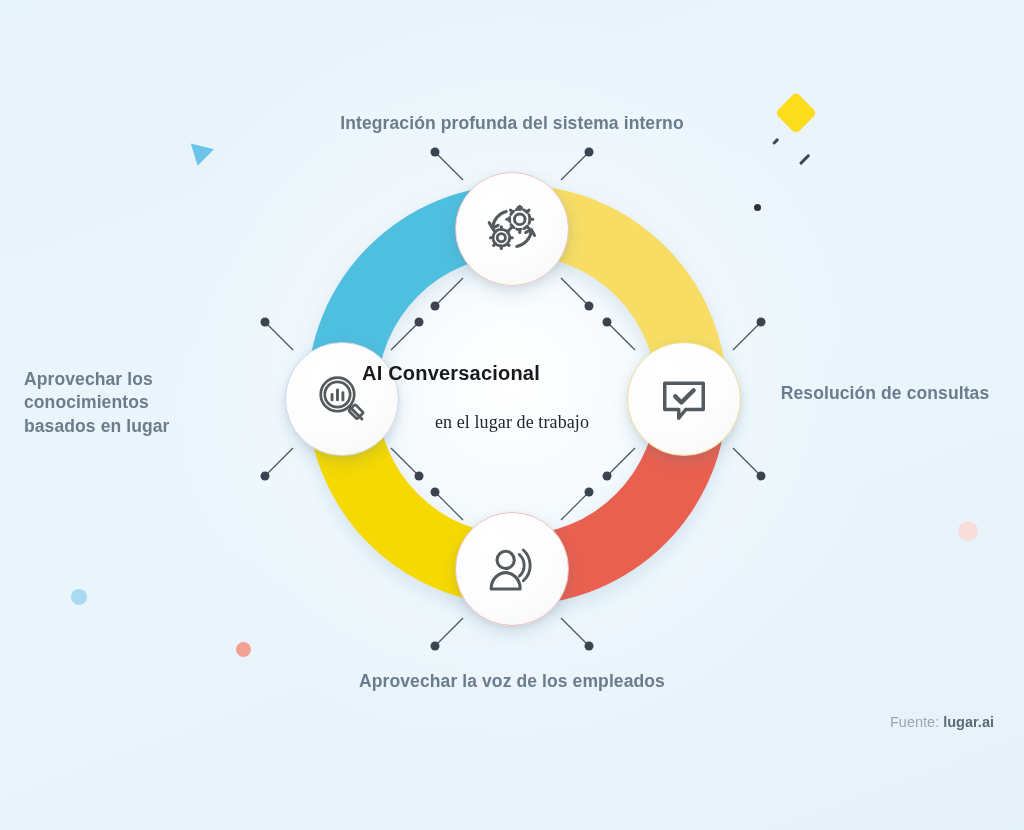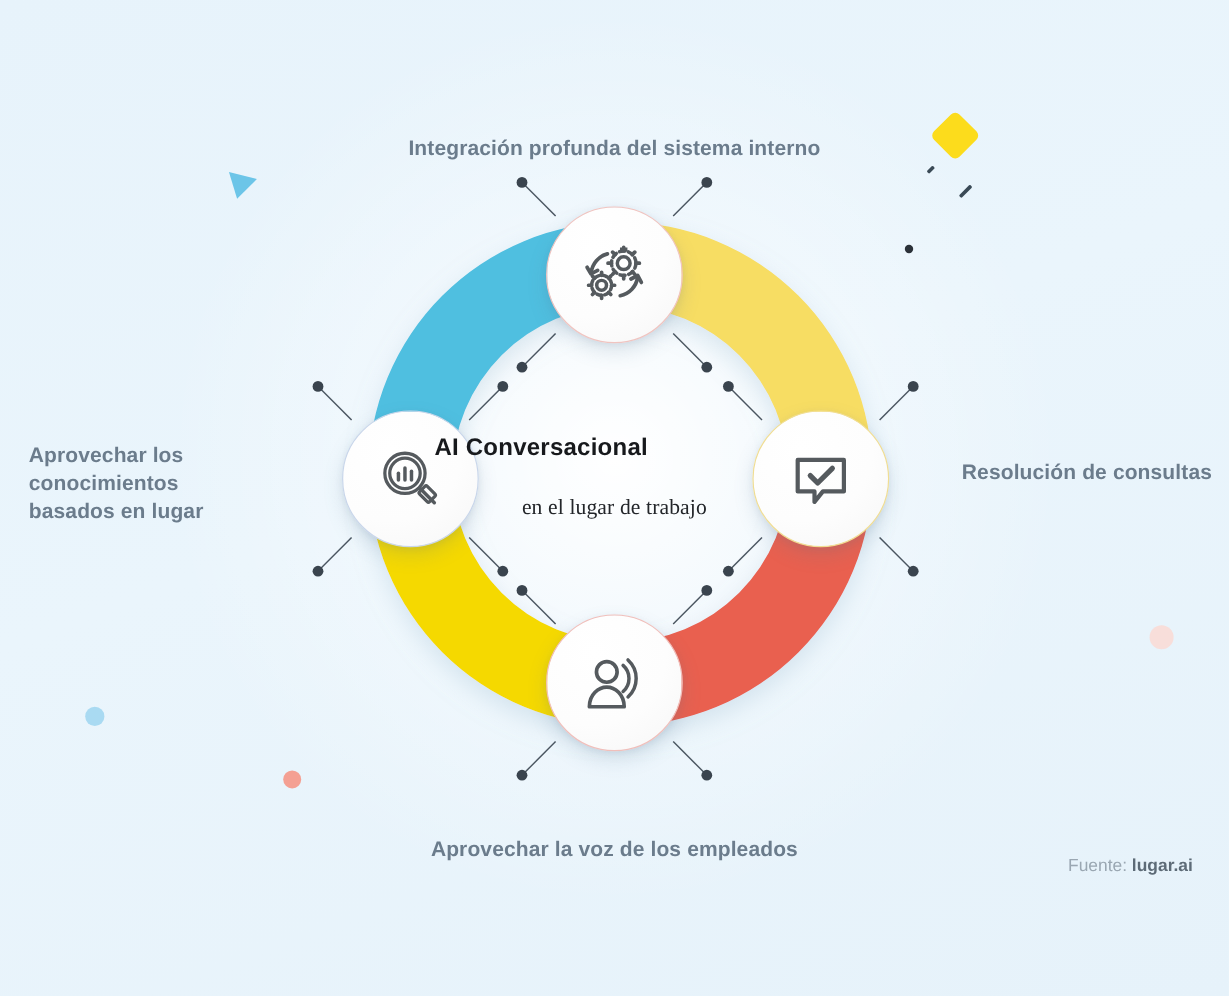--- a/index.html
+++ b/index.html
@@ -95,23 +95,23 @@
   
   .label {
     position: absolute;
     color: #6b7c8c;
     font-weight: bold;
     font-size: 17.5px;
     line-height: 1.33;
     letter-spacing: 0.1px;
   }
   #label-top    { left: 0;    top: 112px; width: 1024px; text-align: center; }
-  #label-bottom { left: 0;    top: 670px; width: 1024px; text-align: center; margin-top: 26px; }
+  #label-bottom { left: 0;    top: 670px; width: 1024px; text-align: center; }
   #label-left   { left: 24px; top: 368px; width: 240px;  text-align: left; }
-  #label-right  { left: 760px;top: 382px; width: 250px;  text-align: right; }
+  #label-right  { left: 760px;top: 382px; width: 250px;  text-align: center; }
 
   
   #center-title {
     position: absolute;
     left: 362px; top: 362px;
     width: 300px;
     text-align: left;
     font-size: 20px;
     font-weight: bold;
     color: #17191c;

